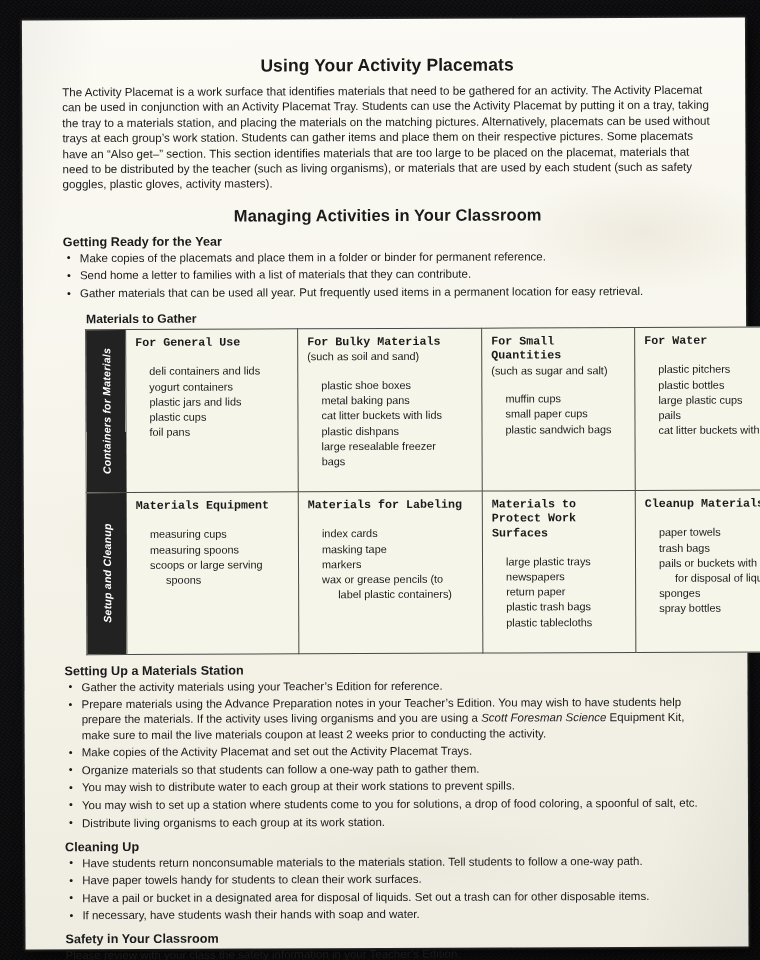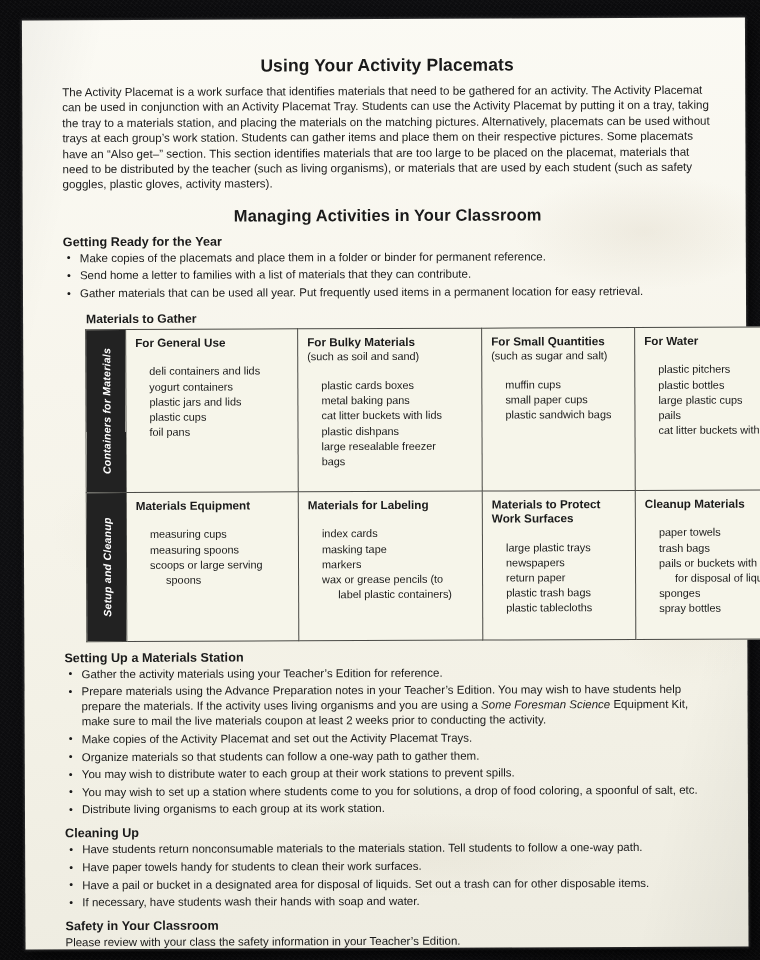--- a/index.html
+++ b/index.html
@@ -151,20 +151,21 @@
     font-size: 10.6px;
     font-weight: bold;
     font-style: italic;
     letter-spacing: 0.2px;
   }
   .cell-head {
     font-size: 11.7px;
     font-weight: bold;
     line-height: 14.2px;
     margin-bottom: 3px;
+    font-family: Liberation Mono, monospace;
   }
   .cell-sub {
     font-size: 10.9px;
     line-height: 13.6px;
     margin: -2px 0 3px 0;
   }
   ul.cell-list {
     list-style: none;
     margin: 14px;
     padding: 0;
@@ -223,21 +224,21 @@
               <li>yogurt containers</li>
               <li>plastic jars and lids</li>
               <li>plastic cups</li>
               <li>foil pans</li>
             </ul>
           </td>
           <td class="c2">
             <div class="cell-head">For Bulky Materials</div>
             <div class="cell-sub">(such as soil and sand)</div>
             <ul class="cell-list">
-              <li>plastic cards boxes</li>
+              <li>plastic shoe boxes</li>
               <li>metal baking pans</li>
               <li>cat litter buckets with lids</li>
               <li>plastic dishpans</li>
               <li>large resealable freezer bags</li>
             </ul>
           </td>
           <td class="c3">
             <div class="cell-head">For Small Quantities</div>
             <div class="cell-sub">(such as sugar and salt)</div>
             <ul class="cell-list">
@@ -300,21 +301,21 @@
           </td>
         </tr>
       </tbody>
         </table>
     </div>
 
     <div class="sec-block">
       <h3 class="sub-head">Setting Up a Materials Station</h3>
       <ul class="bullets">
         <li>Gather the activity materials using your Teacher’s Edition for reference.</li>
-        <li><span>Prepare materials using the Advance Preparation notes in your Teacher’s Edition. You may wish to have students help prepare the materials. If the activity uses living organisms and you are using a </span><em class="italic">Some Foresman Science</em><span> Equipment Kit, make sure to mail the live materials coupon at least 2 weeks prior to conducting the activity.</span></li>
+        <li><span>Prepare materials using the Advance Preparation notes in your Teacher’s Edition. You may wish to have students help prepare the materials. If the activity uses living organisms and you are using a </span><em class="italic">Scott Foresman Science</em><span> Equipment Kit, make sure to mail the live materials coupon at least 2 weeks prior to conducting the activity.</span></li>
         <li>Make copies of the Activity Placemat and set out the Activity Placemat Trays.</li>
         <li>Organize materials so that students can follow a one-way path to gather them.</li>
         <li>You may wish to distribute water to each group at their work stations to prevent spills.</li>
         <li>You may wish to set up a station where students come to you for solutions, a drop of food coloring, a spoonful of salt, etc.</li>
         <li>Distribute living organisms to each group at its work station.</li>
       </ul>
     </div>
 
     <div class="sec-block">
       <h3 class="sub-head">Cleaning Up</h3>

